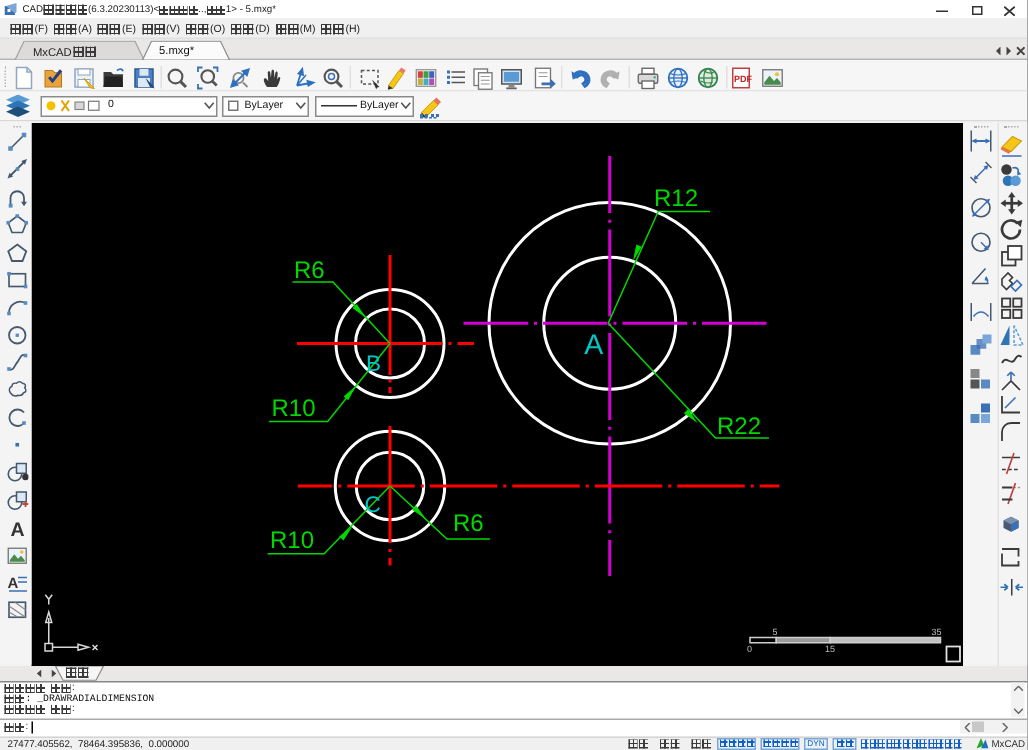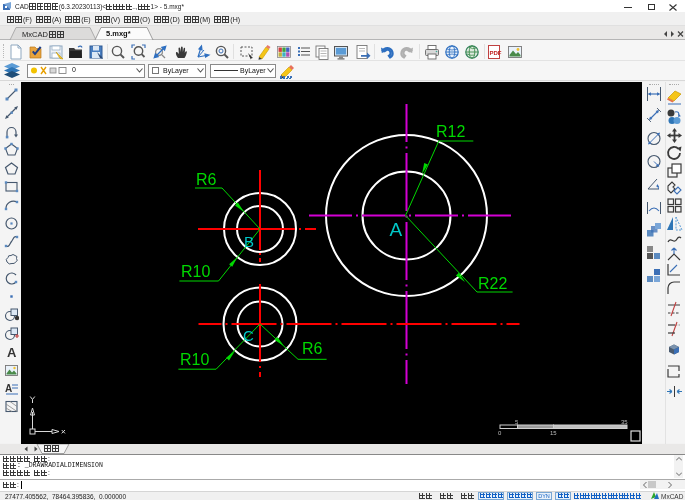--- a/index.html
+++ b/index.html
@@ -83,21 +83,21 @@
 <div class="abs" style="left:0;top:26px;width:685px;height:14px;background:#e9e8e7;border-bottom:1px solid #b5b5b5"></div>
 <svg class="abs" style="left:8px;top:27px" width="150" height="13" viewBox="0 0 150 13">
 <path d="M2 13 L8 0.5 L82 0.5 L88 13 Z" fill="#dcdbda" stroke="#a0a0a0" stroke-width="0.8"></path>
 <path d="M87 13 L93 0.5 L139 0.5 L145 13 Z" fill="#fbfbfb" stroke="#8a8a8a" stroke-width="0.8"></path>
 </svg>
 <div class="abs" style="left:22px;top:30px;font-size:7.5px;color:#222;display:flex;align-items:center;height:8px">
       <span>MxCAD</span>
       <span class="hz h7" style="margin-left:1px"></span>
       <span class="hz h7" style="margin-right:0"></span>
     </div>
-<div class="abs" style="left:106px;top:29px;font-size:7.5px;font-weight:bold;color:#111">5.mxg*</div>
+<div class="abs" style="left:106px;top:29px;font-size:7.5px;font-weight:normal;color:#111">5.mxg*</div>
 <svg class="abs" style="left:664px;top:31px" width="20" height="6" viewBox="0 0 20 6">
       <path d="M3 0 L0 3 L3 6 Z" fill="#444"></path>
       <path d="M7 0 L10 3 L7 6 Z" fill="#444"></path>
       <path d="M14 0.5 L19 5.5 M19 0.5 L14 5.5" stroke="#444" stroke-width="1.2"></path>
     </svg>
 
 <div class="abs" style="left:0;top:40px;width:685px;height:21px;background:#f6f6f6;border-bottom:1px solid #e3e3e3"></div>
     <div class="abs" style="left:3px;top:44px;width:1px;height:14px;border-left:1px dotted #b8b8b8"></div>
     <div class="abs" style="left:106.5px;top:43.5px;width:1px;height:15px;background:#e0e0e0"></div>
     <div class="abs" style="left:233px;top:43.5px;width:1px;height:15px;background:#e0e0e0"></div>

